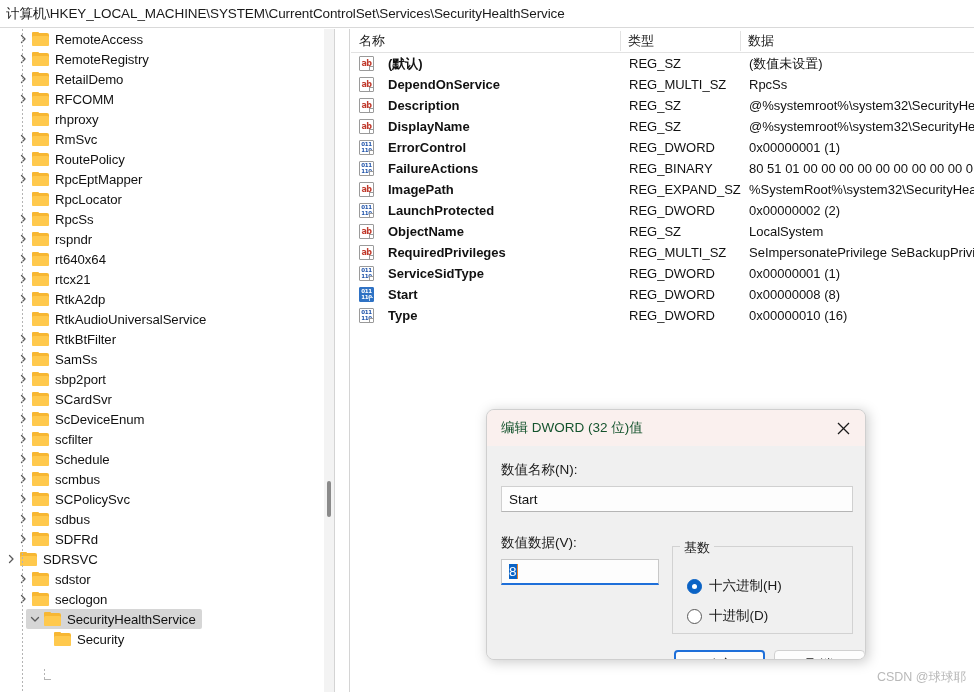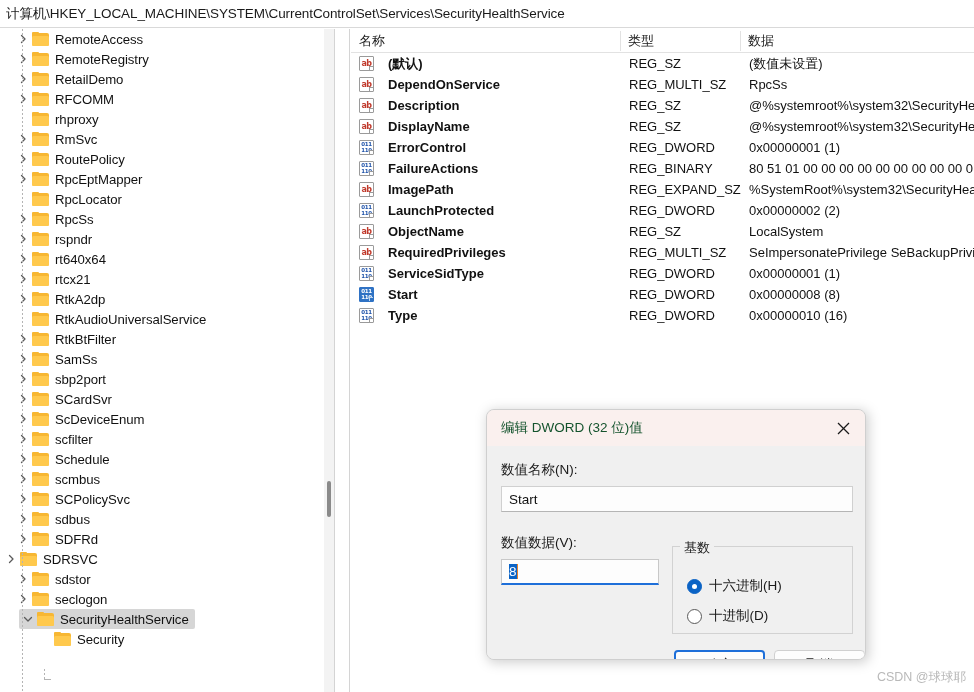--- a/index.html
+++ b/index.html
@@ -811,21 +811,21 @@
               </svg>
             </span>
             <span class="folder">
               <span class="ftab"></span>
               <span class="fback"></span>
               <span class="ffront"></span>
             </span>
             <span class="tlabel">seclogon</span>
           </div>
         </div>
-        <div class="tnode sel" style="padding-left: 19px;">
+        <div class="tnode sel" style="padding-left: 26px;">
           <div class="tnode-inner">
             <span class="chev">
               <svg width="10" height="10" viewBox="0 0 10 10">
                 <polyline points="1.5,3.5 5,7 8.5,3.5" fill="none" stroke="#5a5a5a" stroke-width="1.3" stroke-linecap="round" stroke-linejoin="round"></polyline>
               </svg>
             </span>
             <span class="folder">
               <span class="ftab"></span>
               <span class="fback"></span>
               <span class="ffront"></span>

